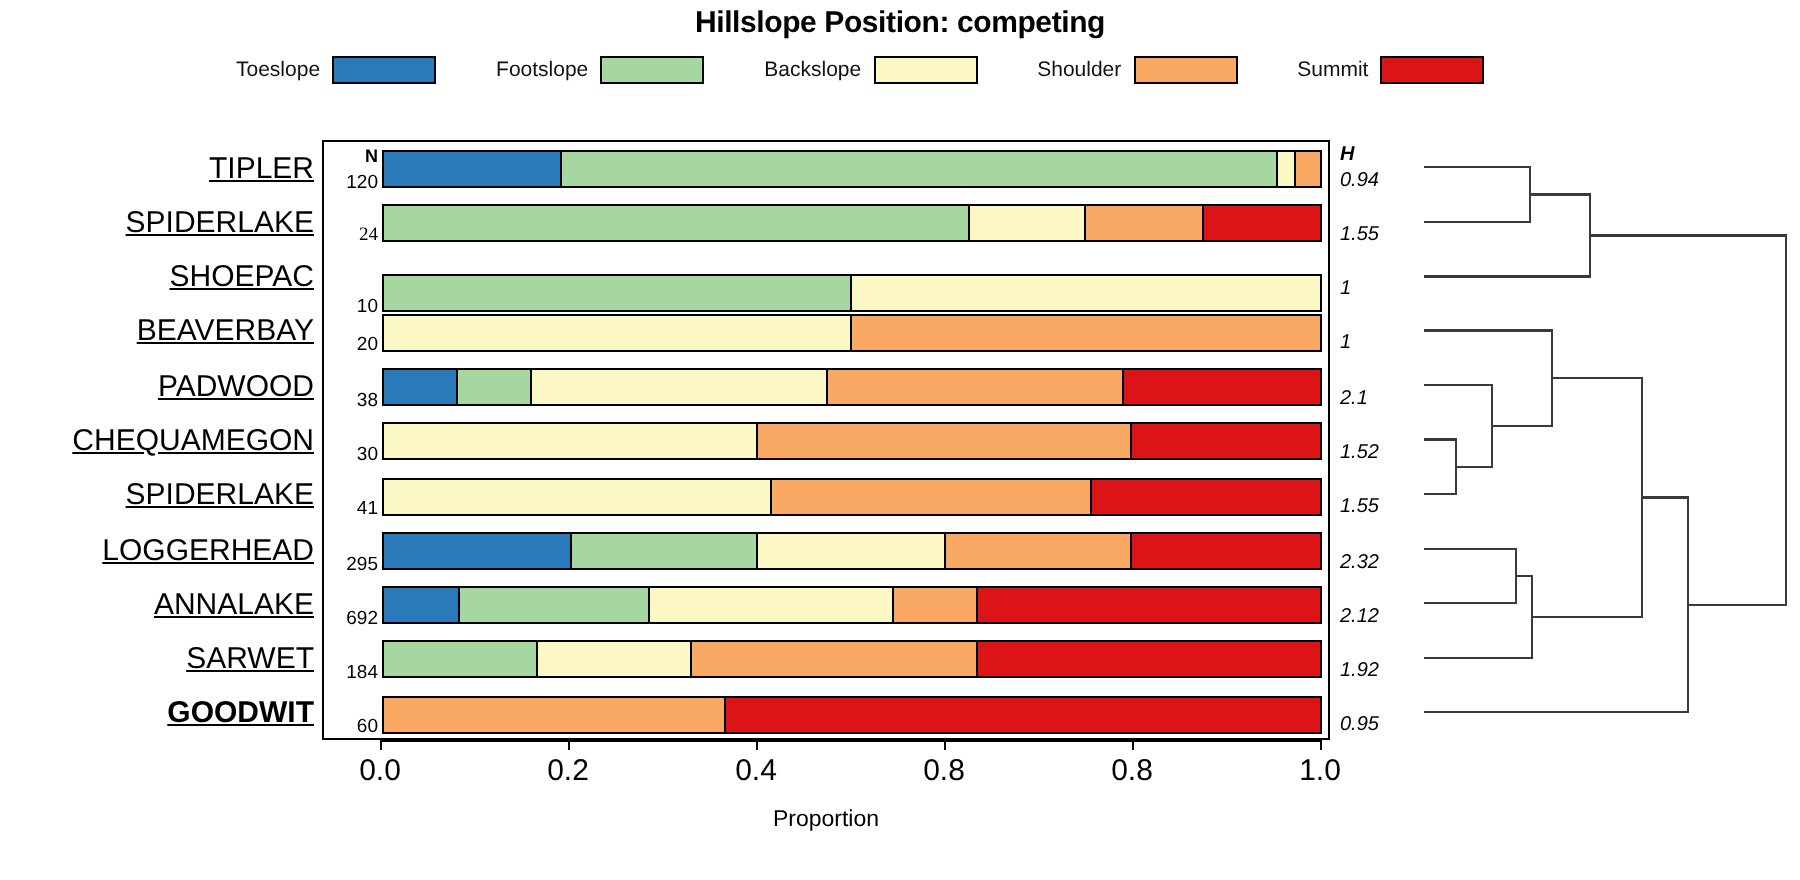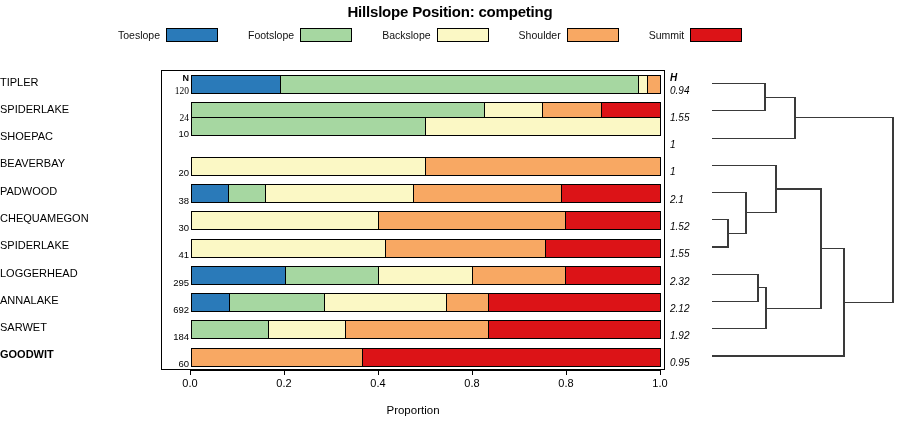--- a/index.html
+++ b/index.html
@@ -80,23 +80,24 @@
   .nhead{
     position:absolute;left:0;width:27px;
     text-align:right;font-size:9px;font-weight:bold;
     top:2px;
   }
 
   
   .ylabels{position:absolute;left:0;top:70px;width:157px;height:300px;}
   .ylabel{
     position:absolute;right:0;width:157px;
-    text-align:left;
-    font-size:11px;
+    text-align:right;
+    font-size:15px;
     white-space:nowrap;
+    text-decoration:underline;
   }
   .ylabel.bold{font-weight:bold;}
 
   
   .hcol{position:absolute;left:666px;top:70px;width:45px;height:300px;}
   .hval{
     position:absolute;left:4px;width:41px;
     text-align:left;
     font-size:10px;font-style:italic;
   }
@@ -106,21 +107,21 @@
   }
 
   
   .xaxis{position:absolute;left:161px;top:370px;width:504px;height:40px;}
   .xaxis-line{
     position:absolute;left:29px;top:0;width:470px;height:1px;background:#000;
   }
   .xtick{position:absolute;top:0;width:1px;height:5px;background:#000;}
   .xticklabel{
     position:absolute;top:7px;
-    font-size:11px;text-align:center;
+    font-size:15px;text-align:center;
     width:40px;margin-left:-20px;
   }
   .xtitle{
     position:absolute;left:161px;top:404px;width:504px;
     text-align:center;font-size:11.5px;
   }
 
   
   .dendro{position:absolute;left:666px;top:70px;width:234px;height:300px;}
 </style>
@@ -168,39 +169,39 @@
       <div class="ylabel" style="top: 169.273px;">SPIDERLAKE</div>
       <div class="ylabel" style="top: 196.545px;">LOGGERHEAD</div>
       <div class="ylabel" style="top: 251.091px;">SARWET</div>
       <div class="ylabel" style="top: 223.818px;">ANNALAKE</div>
       <div class="ylabel bold" style="top: 278.364px; padding-left: 12px;">GOODWIT</div>
     </div>
 
   <div class="panel">
     <div class="nhead">N</div>
     <div id="rows">
-        <div class="row" style="top: 0px; font-family: Liberation Serif, serif;">
+        <div class="row" style="top: 0px;">
           <div class="ncell" style="top: 14.6364px;">120</div>
           <div class="bar">
             <div class="seg" style="background: rgb(42, 122, 185); width: 19%;"></div>
             <div class="seg" style="background: rgb(166, 215, 161); width: 76.5%;"></div>
             <div class="seg" style="background: rgb(251, 248, 197); width: 2%;"></div>
             <div class="seg" style="background: rgb(248, 168, 99); width: 2.5%;"></div>
           </div>
         </div>
         <div class="row" style="top: 27.2727px;">
           <div class="ncell" style="top: 14.6364px; font-family: Liberation Serif, serif;">24</div>
           <div class="bar">
             <div class="seg" style="background: rgb(166, 215, 161); width: 62.5%;"></div>
             <div class="seg" style="background: rgb(251, 248, 197); width: 12.5%;"></div>
             <div class="seg" style="background: rgb(248, 168, 99); width: 12.5%;"></div>
             <div class="seg" style="background: rgb(220, 19, 23); width: 12.5%;"></div>
           </div>
         </div>
-        <div class="row" style="top: 42px;">
+        <div class="row" style="top: 62px;">
           <div class="ncell" style="top: 14.6364px;">10</div>
           <div class="bar">
             <div class="seg" style="background: rgb(166, 215, 161); width: 50%;"></div>
             <div class="seg" style="background: rgb(251, 248, 197); width: 50%;"></div>
           </div>
         </div>
         <div class="row" style="top: 81.8182px;">
           <div class="ncell" style="top: 14.6364px;">20</div>
           <div class="bar">
             <div class="seg" style="background: rgb(251, 248, 197); width: 50%;"></div>

